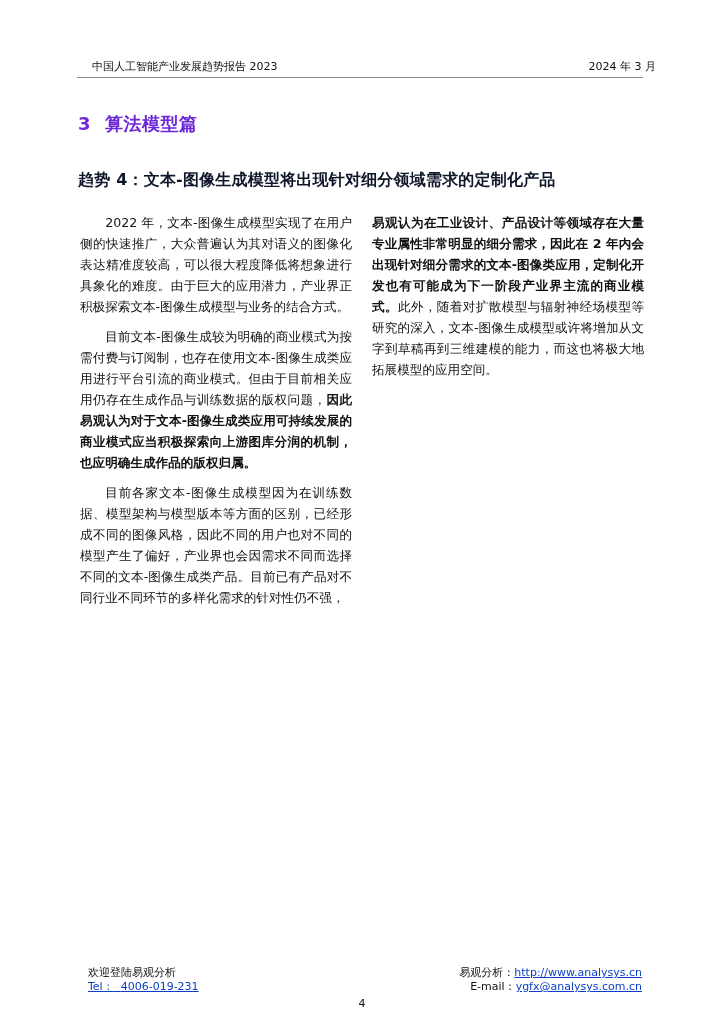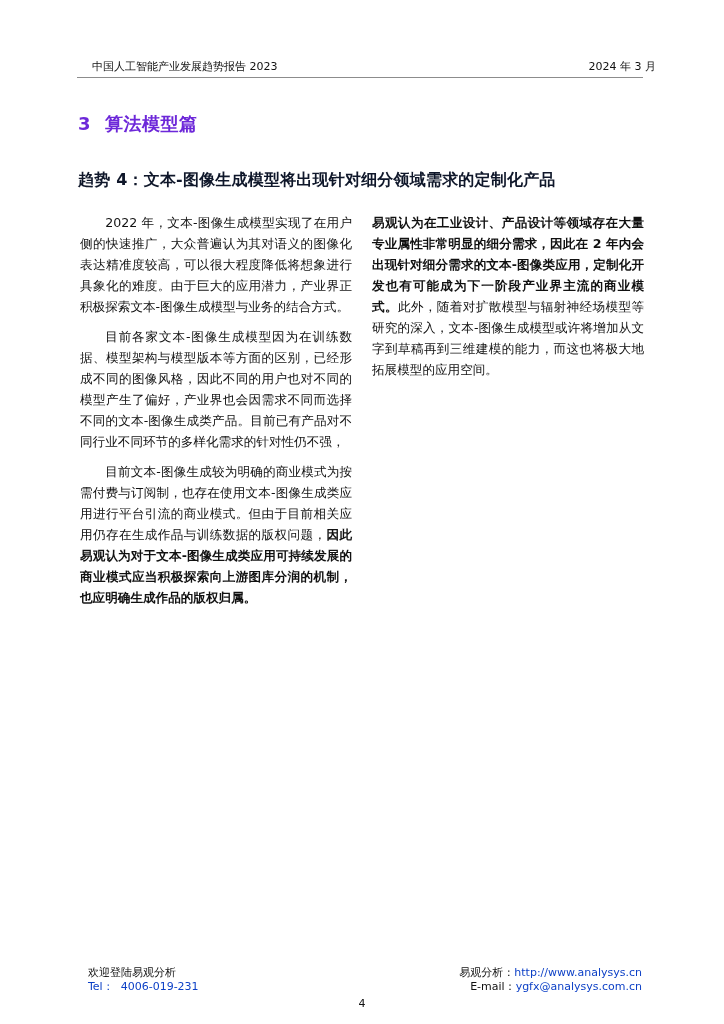--- a/index.html
+++ b/index.html
@@ -39,21 +39,21 @@
   .col p.indent { text-indent: 2em; }
   .b { font-weight: bold; }
   .footer-left {
     position: absolute; left: 88px; top: 966px;
     font-size: 11px; line-height: 14px;
   }
   .footer-right {
     position: absolute; right: 82px; top: 966px;
     font-size: 11px; line-height: 14px; text-align: right;
   }
-  .link { color: #0b3fc6; }
+  .link { color: #0b3fc6; text-decoration: underline; }
   .page-num {
     position: absolute; left: 0; width: 724px; top: 997px;
     text-align: center; font-size: 11px;
   }
 </style>
 </head>
 <body>
 
 <div class="header">
   <span>中国人工智能产业发展趋势报告 2023</span>
@@ -62,22 +62,22 @@
 <div class="header-rule"></div>
 
 <div class="section-title">
   <span class="num">3</span><span>算法模型篇</span>
 </div>
 
 <div class="trend-title">趋势 4：文本-图像生成模型将出现针对细分领域需求的定制化产品</div>
 
 <div class="col col-left">
   <p class="indent">2022 年，文本-图像生成模型实现了在用户侧的快速推广，大众普遍认为其对语义的图像化表达精准度较高，可以很大程度降低将想象进行具象化的难度。由于巨大的应用潜力，产业界正积极探索文本-图像生成模型与业务的结合方式。</p>
+  <p class="indent"><span>目前文本-图像生成较为明确的商业模式为按需付费与订阅制，也存在使用文本-图像生成类应用进行平台引流的商业模式。但由于目前相关应用仍存在生成作品与训练数据的版权问题，</span><span class="b">因此易观认为对于文本-图像生成类应用可持续发展的商业模式应当积极探索向上游图库分润的机制，也应明确生成作品的版权归属。</span></p>
   <p class="indent">目前各家文本-图像生成模型因为在训练数据、模型架构与模型版本等方面的区别，已经形成不同的图像风格，因此不同的用户也对不同的模型产生了偏好，产业界也会因需求不同而选择不同的文本-图像生成类产品。目前已有产品对不同行业不同环节的多样化需求的针对性仍不强，</p>
-  <p class="indent"><span>目前文本-图像生成较为明确的商业模式为按需付费与订阅制，也存在使用文本-图像生成类应用进行平台引流的商业模式。但由于目前相关应用仍存在生成作品与训练数据的版权问题，</span><span class="b">因此易观认为对于文本-图像生成类应用可持续发展的商业模式应当积极探索向上游图库分润的机制，也应明确生成作品的版权归属。</span></p>
 </div>
 
 <div class="col col-right">
   <p><span class="b">易观认为在工业设计、产品设计等领域存在大量专业属性非常明显的细分需求，因此在 2 年内会出现针对细分需求的文本-图像类应用，定制化开发也有可能成为下一阶段产业界主流的商业模式。</span><span>此外，随着对扩散模型与辐射神经场模型等研究的深入，文本-图像生成模型或许将增加从文字到草稿再到三维建模的能力，而这也将极大地拓展模型的应用空间。</span></p>
 </div>
 
 <div class="footer-left">
   <div>欢迎登陆易观分析</div>
   <div class="link"><span>Tel：</span>&nbsp;&nbsp;<span>4006-019-231</span></div>
 </div>

